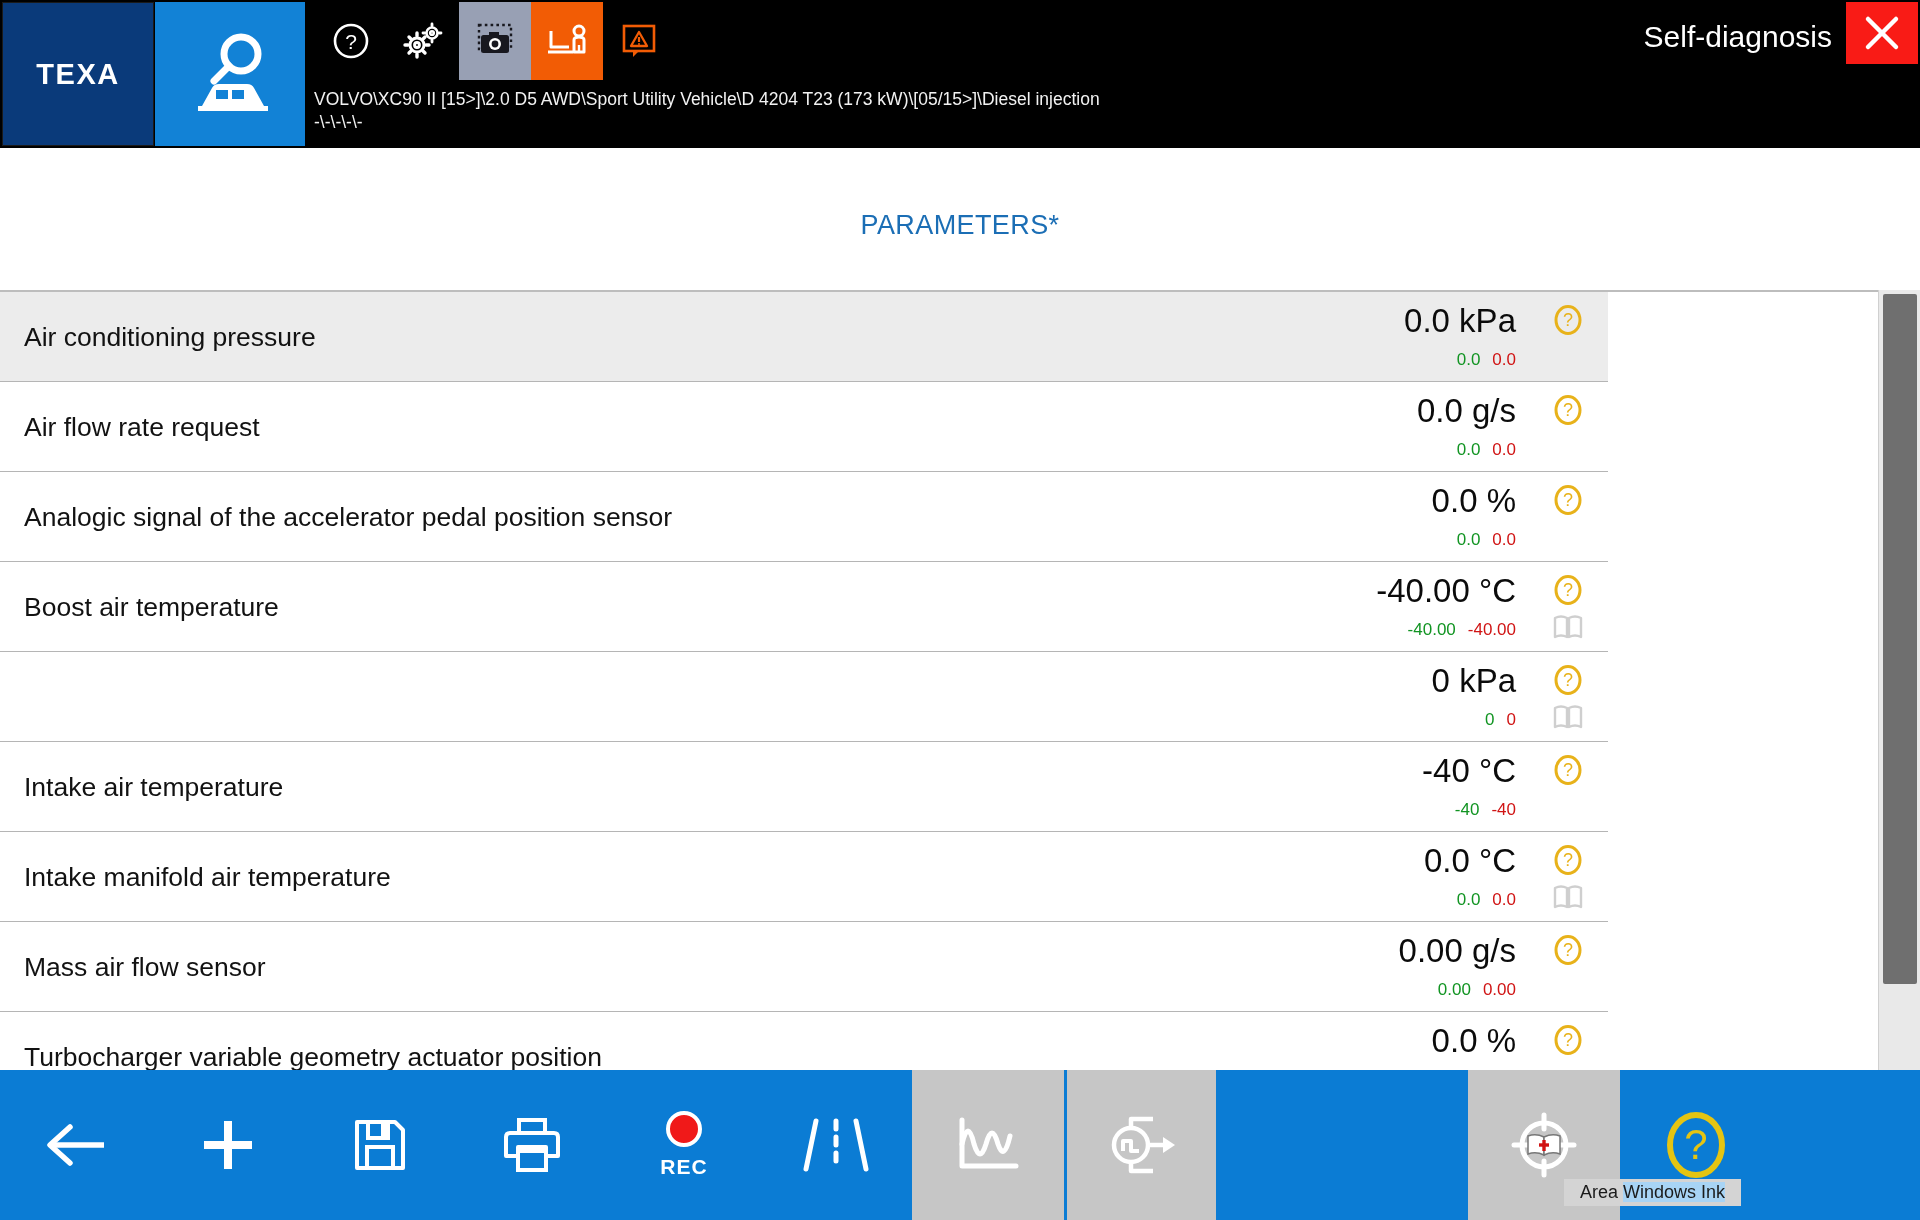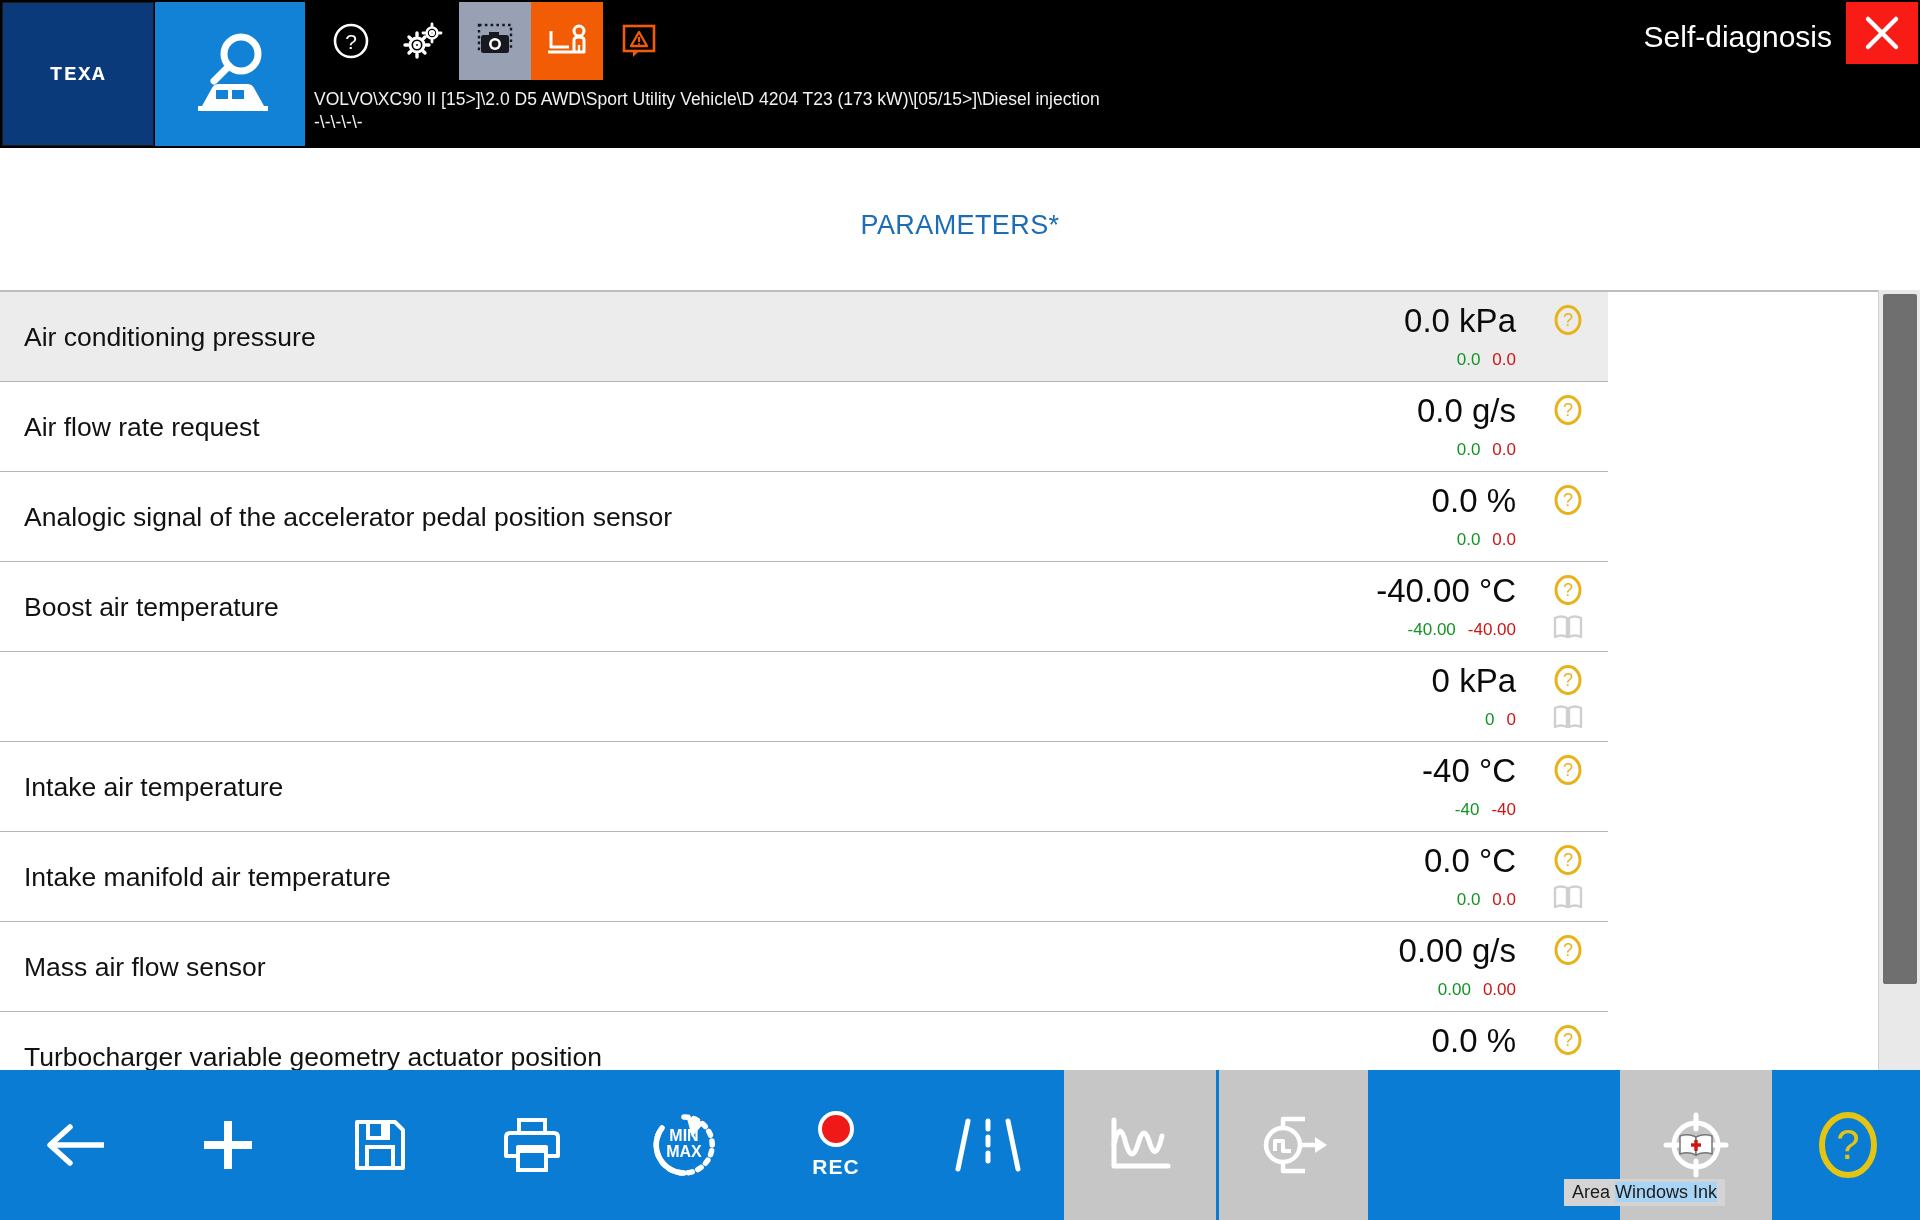--- a/index.html
+++ b/index.html
@@ -18,23 +18,23 @@
   }
   .logo-tile {
     position: absolute; left: 2px; top: 2px;
     width: 152px; height: 144px;
     background: #0a3a7a;
     border: 1px solid #1a1a1a;
     display: flex; align-items: center; justify-content: center;
   }
   .logo-text {
     color: #ffffff;
-    font-family: Liberation Mono, monospace;
+    font-family: Liberation Sans, sans-serif;
     font-weight: bold;
-    font-size: 21px;
+    font-size: 29px;
     letter-spacing: 1.5px;
   }
   .scan-tile {
     position: absolute; left: 155px; top: 2px;
     width: 150px; height: 144px;
     background: #1282d6;
     display: flex; align-items: center; justify-content: center;
   }
   .hdr-icons {
     position: absolute; left: 315px; top: 2px;
@@ -180,21 +180,21 @@
   .rec-txt { margin-top: 8px; font-size: 21px; color: #fff; font-weight: bold; letter-spacing: 1px; }
   .minmax-txt {
     position: absolute;
     font-size: 16px; font-weight: bold; color: #ffffff;
     line-height: 16px; text-align: center;
     pointer-events: none;
   }
   .ink-tip {
     position: absolute;
     left: 1564px; bottom: 14px;
-    padding: 3px 8px;
+    padding: 3px 16px;
     background: #d4d4d4;
     color: #1b1b1b;
     font-size: 18px;
     white-space: nowrap;
   }
   .ink-tip .hl { background: #a8d4f5; }
 </style>
 </head>
 <body>
 
@@ -432,32 +432,20 @@
   </div>
 
   <div class="tb-btn">
     <svg width="64" height="62" viewBox="0 0 64 62">
       <rect x="19" y="6" width="26" height="13" fill="none" stroke="#ffffff" stroke-width="4"></rect>
       <path d="M10 19 L54 19 Q58 19 58 23 L58 42 L46 42 L46 33 L18 33 L18 42 L6 42 L6 23 Q6 19 10 19 Z" fill="none" stroke="#ffffff" stroke-width="4" stroke-linejoin="round"></path>
       <rect x="18" y="37" width="28" height="19" fill="none" stroke="#ffffff" stroke-width="4"></rect>
     </svg>
   </div>
 
-  <div class="tb-btn">
-    <svg width="72" height="68" viewBox="0 0 72 68">
-      <path d="M36 6 A28 28 0 1 1 12 20" fill="none" stroke="#ffffff" stroke-width="5.5" stroke-linecap="round" stroke-dasharray="4 6"></path>
-      <path d="M36 62 A28 28 0 0 1 14 17" fill="none" stroke="#ffffff" stroke-width="5.5" stroke-linecap="round"></path>
-      <polyline points="40,6 52,13 44,24" fill="#ffffff"></polyline>
-      <path d="M38 4 L56 12 L44 26 Z" fill="#ffffff"></path>
-    </svg>
-    <div class="minmax-txt" style="top:58px;">
-      <span>MIN</span><br>
-      <span>MAX</span>
-    </div>
-  </div>
 
   <div class="tb-btn">
     <div class="rec-dot"></div>
     <div class="rec-txt">REC</div>
   </div>
 
   <div class="tb-btn">
     <svg width="72" height="64" viewBox="0 0 72 64">
       <line x1="16" y1="8" x2="6" y2="56" stroke="#ffffff" stroke-width="5" stroke-linecap="round"></line>
       <line x1="56" y1="8" x2="66" y2="56" stroke="#ffffff" stroke-width="5" stroke-linecap="round"></line>

